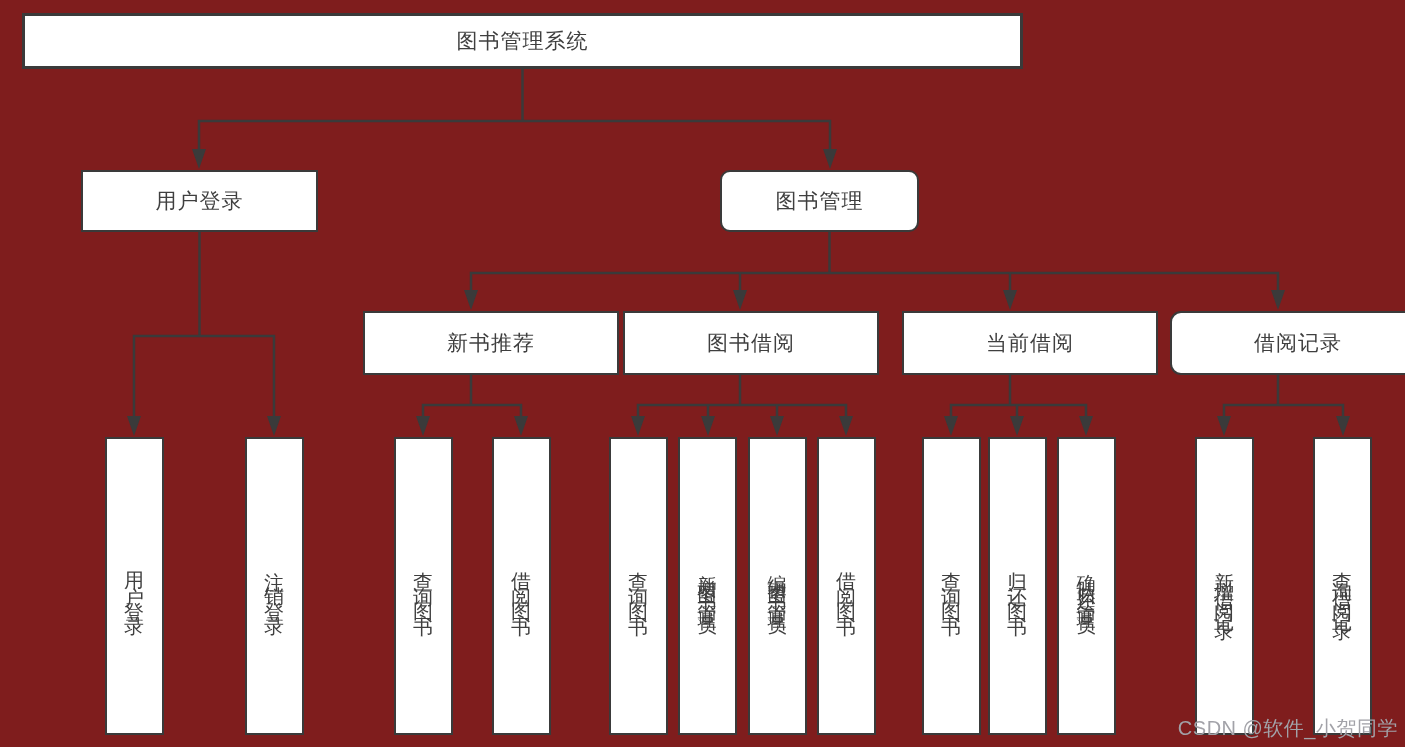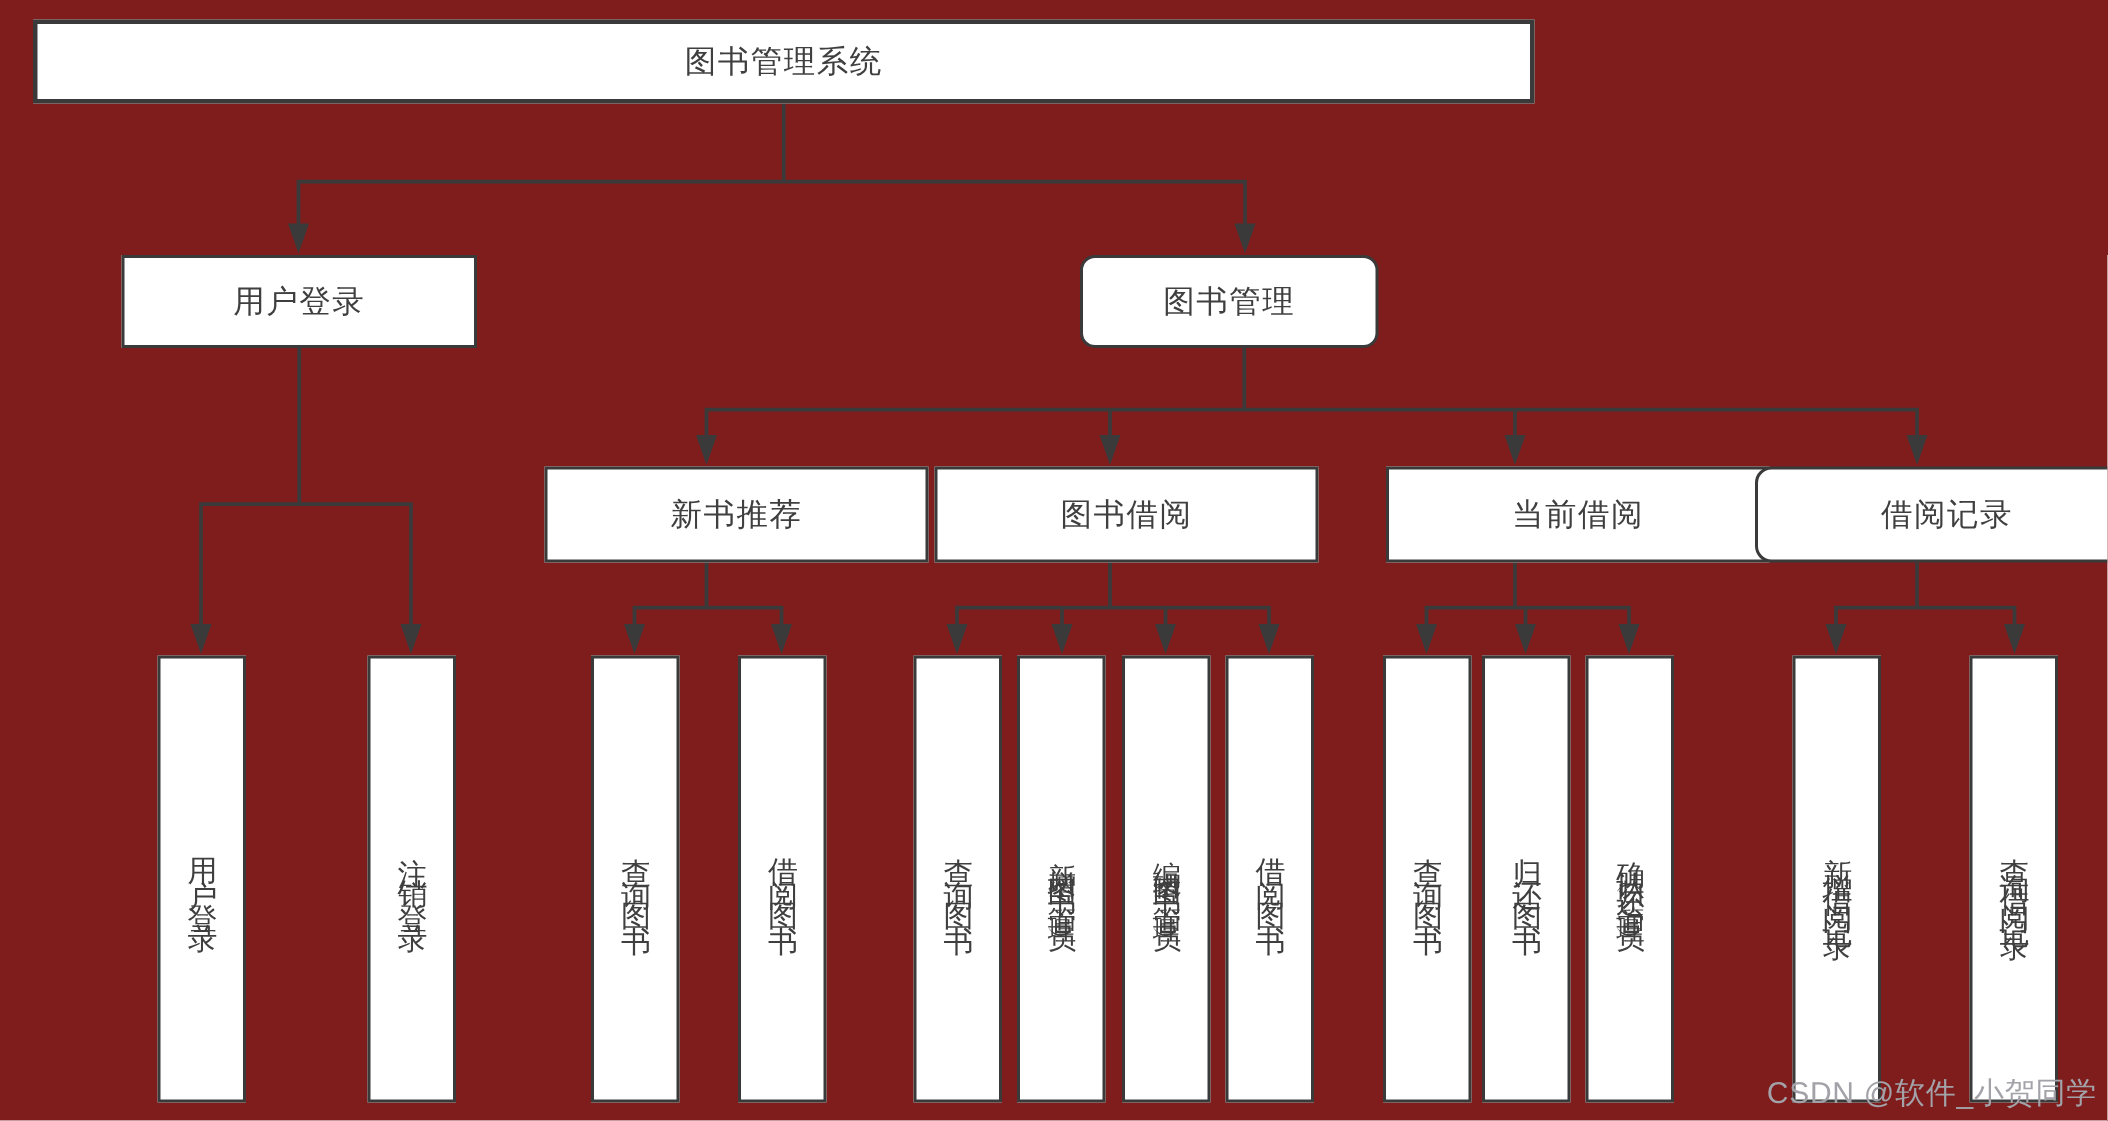--- a/index.html
+++ b/index.html
@@ -16,21 +16,21 @@
     z-index:2;
   }
   .box .hlabel{font-size:21px;color:#3f3f3f;letter-spacing:1px;white-space:nowrap;}
   .root{left:22px;top:13px;width:1001px;height:56px;border-width:3px;}
   .lvl2{top:170px;height:62px;}
   .n-user-login{left:81px;width:237px;}
   .n-book-mgmt{left:720px;width:199px;border-radius:10px;}
   .lvl3{top:311px;height:64px;width:256px;}
   .n-newbook{left:363px;}
   .n-borrow{left:623px;}
-  .n-current{left:924px;}
+  .n-current{left:902px;}
   .n-records{left:1170px;border-radius:11px;}
   .leaf{top:437px;width:59px;height:298px;}
   .vtext{
     writing-mode:vertical-lr;text-orientation:mixed;
     font-size:20px;line-height:1;color:#3f3f3f;letter-spacing:15px;
   }
   .vtext.n6{letter-spacing:10px;}
   .vtext.n9{letter-spacing:6px;font-size:19px;}
   .leaf-1{left:105px;}  .leaf-2{left:245px;}
   .leaf-3{left:394px;}  .leaf-4{left:492px;}

